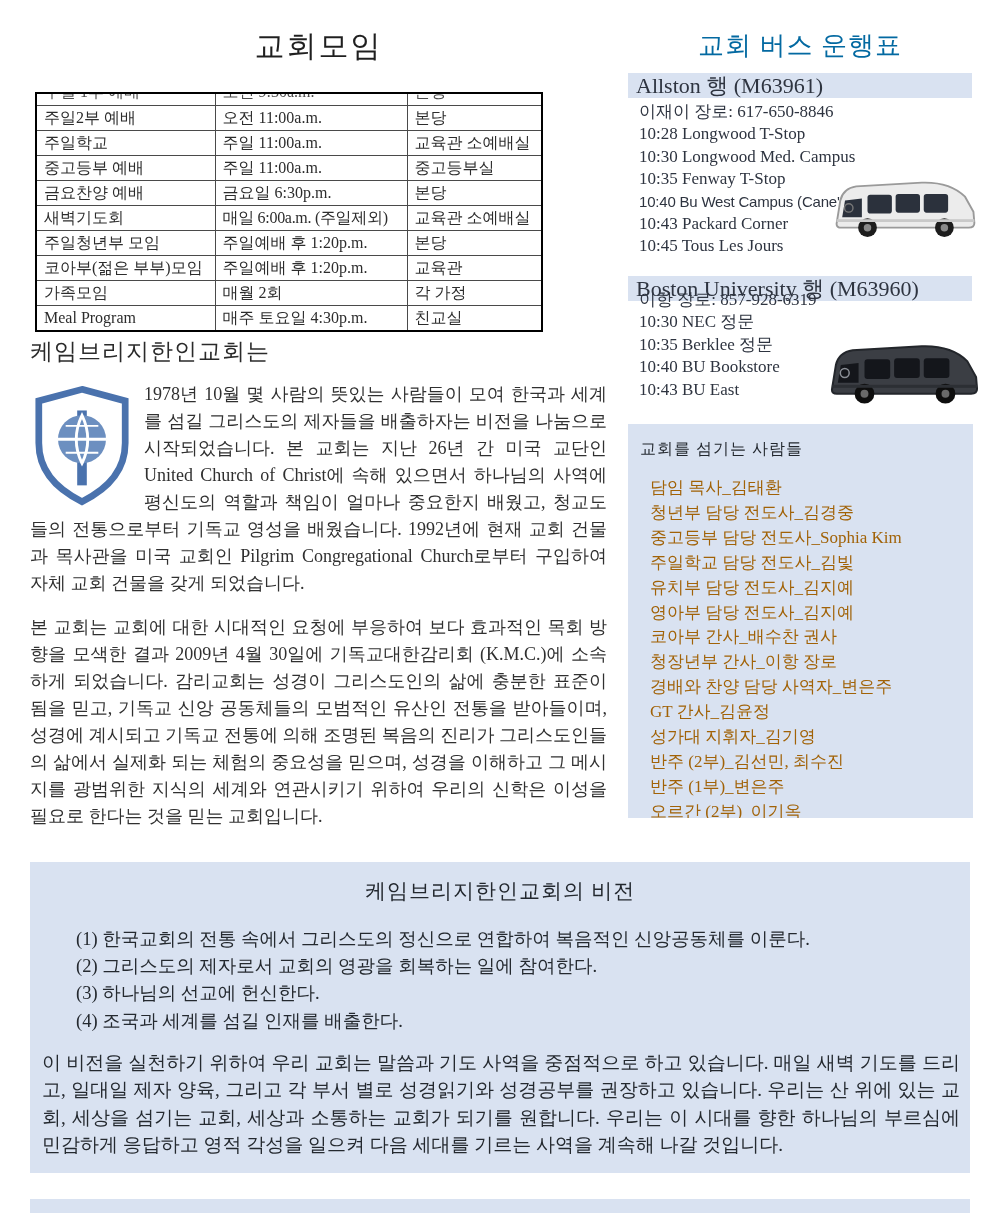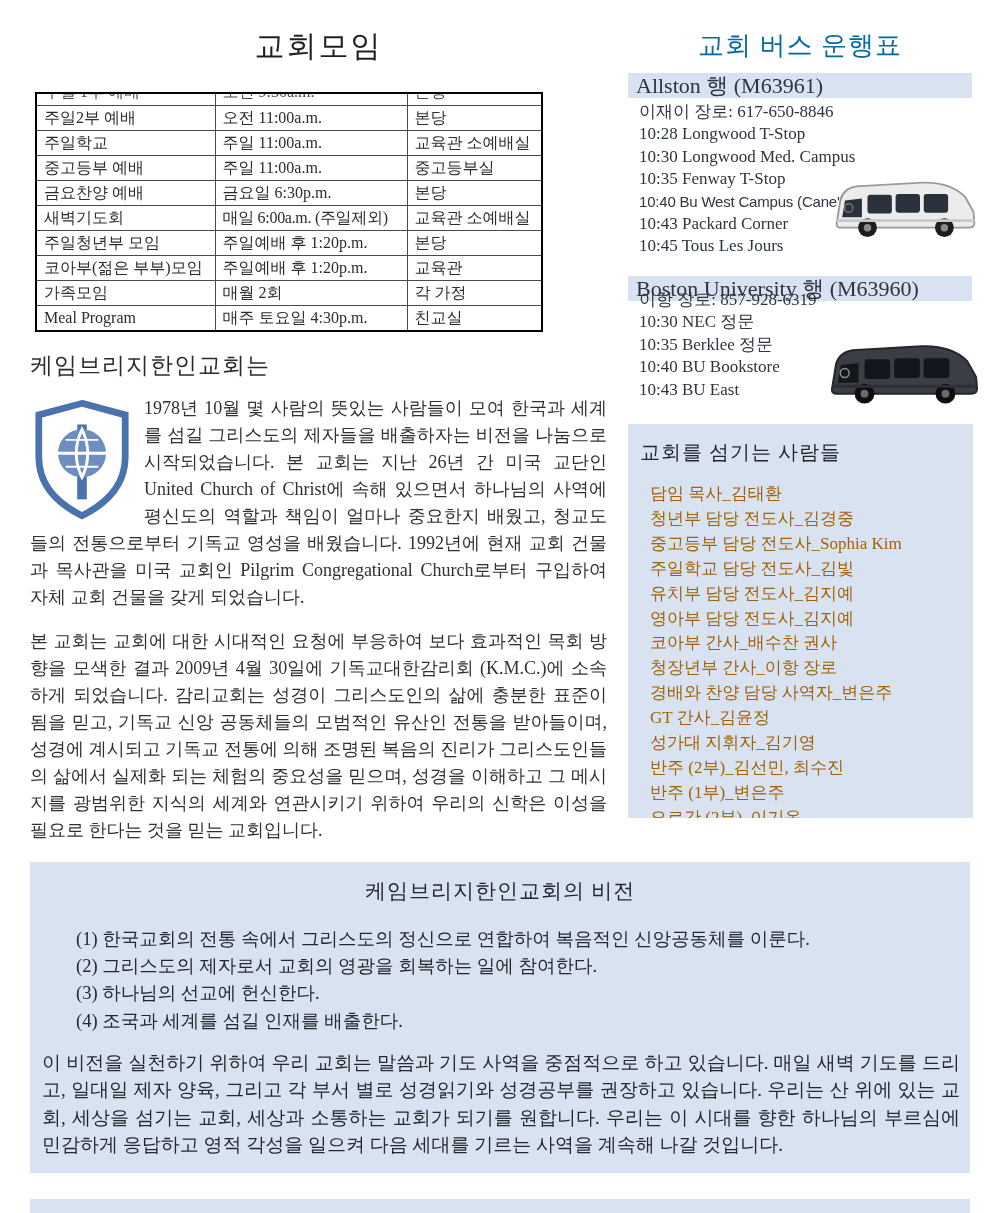--- a/index.html
+++ b/index.html
@@ -24,25 +24,25 @@
   .bar1{top:47px;} .bar2{top:250px;}
   .route-lines{position:absolute;left:14px;right:0;font-size:17px;line-height:22.4px;color:#2e3440;}
   .lines1{top:75px;} .lines2{top:263px;}
   .route-lines .stop.condensed{font-size:15px;font-family:"Liberation Sans",sans-serif;letter-spacing:-0.2px;}
   .van{position:absolute;}
   .van-white{left:205px;top:138px;width:150px;height:86px;}
   .van-dark{left:200px;top:297px;width:158px;height:98px;}
 
   
   .servants{position:absolute;left:628px;top:424px;width:345px;height:394px;background:#d9e2f1;overflow:hidden;}
-  .servants .title{font-size:20px;letter-spacing:1px;color:#22272e;margin:15px 0 0 12px;}
+  .servants .title{font-size:16px;letter-spacing:1px;color:#22272e;margin:15px 0 0 12px;}
   .servants .list{margin:16px 0 0 22px;font-size:17px;line-height:24.9px;color:#a16207;}
 
   
-  .about{position:absolute;left:30px;top:350px;width:577px;}
+  .about{position:absolute;left:30px;top:336px;width:577px;}
   .about .heading{font-size:23px;letter-spacing:1px;color:#2a2a2a;margin:0 0 14px 0;}
   .about p{font-size:18px;line-height:27px;text-align:justify;margin:0;color:#303030;}
   .about p.p2{margin-top:17px;}
   .logo{float:left;width:96px;height:122px;margin:4px 14px 2px 4px;}
 
   
   .vision{position:absolute;left:30px;top:862px;width:940px;background:#d9e2f1;padding-bottom:14px;}
   .vision .title{text-align:center;font-size:21px;letter-spacing:1px;color:#22272e;padding-top:15px;}
   .vision .points{margin:21px 0 0 46px;font-size:18.5px;line-height:27.2px;color:#24292f;}
   .vision .body{margin:14px 10px 0 12px;font-size:19px;line-height:27.5px;text-align:justify;color:#24292f;}

